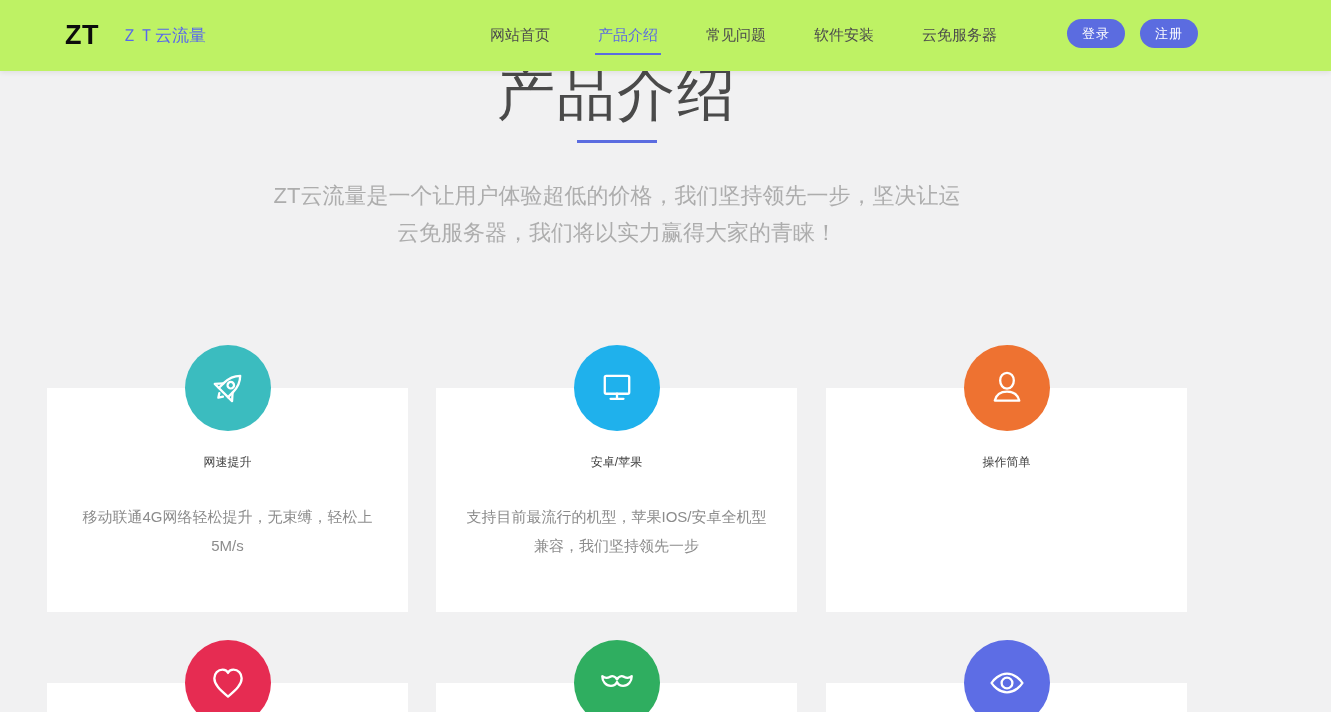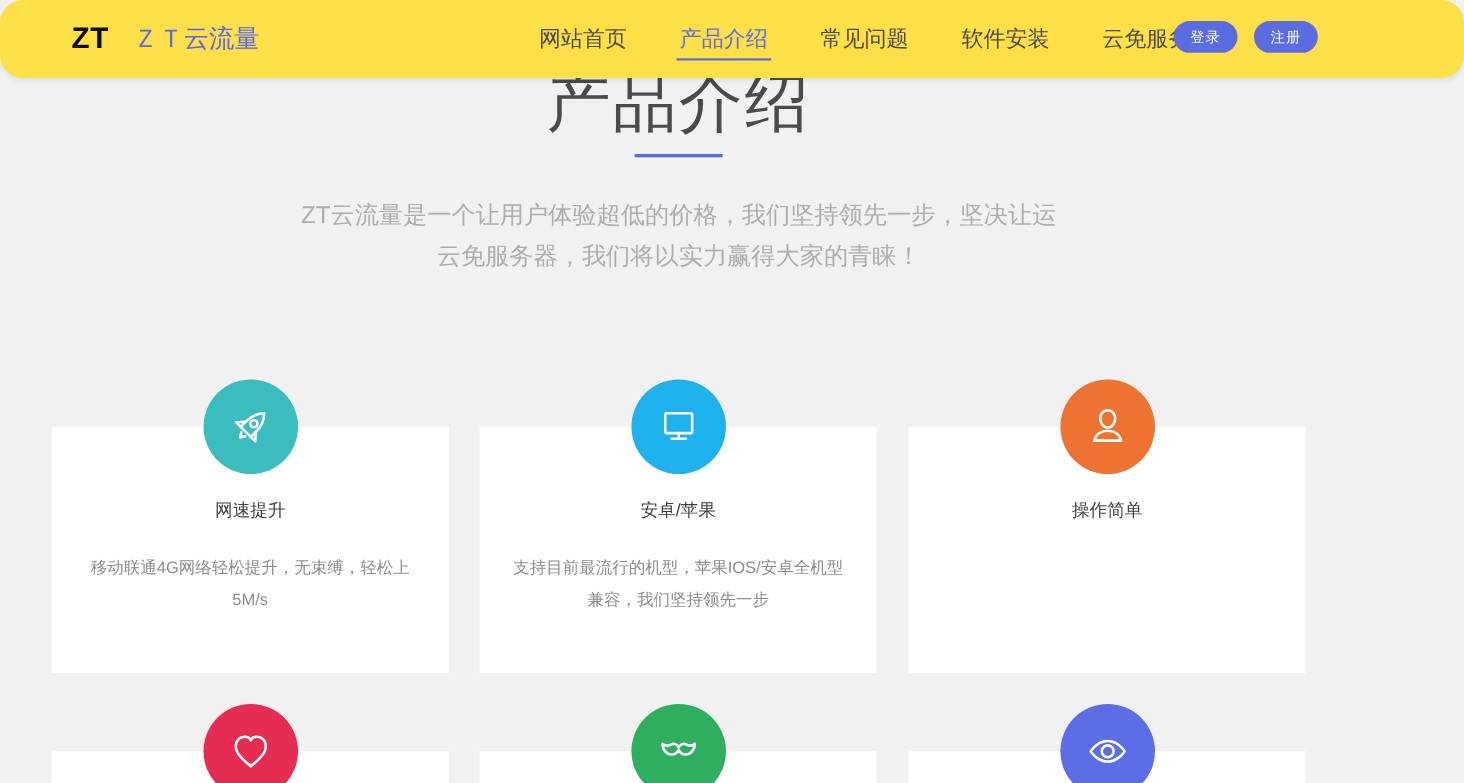--- a/index.html
+++ b/index.html
@@ -3,28 +3,28 @@
 <meta charset="utf-8">
 <style>
   * { margin:0; padding:0; box-sizing:border-box; }
   html,body { width:1331px; height:712px; overflow:hidden; }
   body { font-family:"Liberation Sans","DejaVu Sans",sans-serif; background:#f1f1f2; position:relative; }
 
   .page { position:relative; width:1331px; height:712px; overflow:hidden; }
 
   
   .header { position:absolute; top:0; left:0; width:1331px; height:71px;
-            background:#fde047; z-index:10; box-shadow:0 2px 5px rgba(0,0,0,0.07);border-radius:21px; }
+            background:#bef264; z-index:10; box-shadow:0 2px 5px rgba(0,0,0,0.07); }
   .logo { position:absolute; left:65px; top:0; height:71px; display:flex; align-items:center; cursor:pointer; }
   .logo-mark { font-size:27px; font-weight:bold; color:#0c0c0c; letter-spacing:0.5px; }
-  .logo-name { font-size:23px; color:#5766ee; margin-left:22px; }
+  .logo-name { font-size:17px; color:#5766ee; margin-left:22px; }
 
   .nav { position:absolute; left:490px; top:0; height:71px; display:flex; align-items:center; gap:48px; }
   .nav-link { position:relative; height:59px; display:flex; align-items:center;
-              font-size:20px; color:#4c4c4c; cursor:pointer; white-space:nowrap; }
+              font-size:15px; color:#4c4c4c; cursor:pointer; white-space:nowrap; }
   .nav-link.active { color:#5b6ce0; }
   .nav-link.active::after { content:""; position:absolute; left:-3px; right:-3px; top:47px; height:2px; background:#5b6ce0; }
 
   .auth-btn { position:absolute; top:19px; width:58px; height:29px; border:none; border-radius:14.5px;
               background:#5b6ce0; color:#ffffff; font-size:13px; font-family:inherit; cursor:pointer;
               display:flex; align-items:center; justify-content:center; letter-spacing:1px; }
   .btn-login { left:1067px; }
   .btn-register { left:1140px; }
 
   
@@ -37,21 +37,21 @@
   
   .card { position:absolute; width:361px; height:224px; background:#ffffff; text-align:center; }
   .row1 { top:388px; } .row2 { top:683px; }
   .col1 { left:47px; } .col2 { left:436px; } .col3 { left:826px; }
 
   .feature-circle { position:absolute; left:50%; margin-left:-43px; top:-43px; width:86px; height:86px;
                     border-radius:50%; display:flex; align-items:center; justify-content:center; }
   .feature-circle svg { width:46px; height:46px; }
   .icon-stroke { fill:none; stroke:#ffffff; stroke-width:3.2; stroke-linecap:round; stroke-linejoin:round; }
 
-  .feature-title { position:absolute; left:0; width:100%; top:66px; font-size:16px; color:#3d3d3d; }
+  .feature-title { position:absolute; left:0; width:100%; top:66px; font-size:12px; color:#3d3d3d; }
   .feature-desc { position:absolute; left:24px; width:313px; top:104px; font-size:15px; color:#8c8c8c; line-height:29px;margin-top:10px; }
 </style>
 </head>
 <body>
 
 <div class="page">
 
   <div class="hero">
     <h1 class="hero-title">产品介绍</h1>
     <div class="hero-divider"></div>

